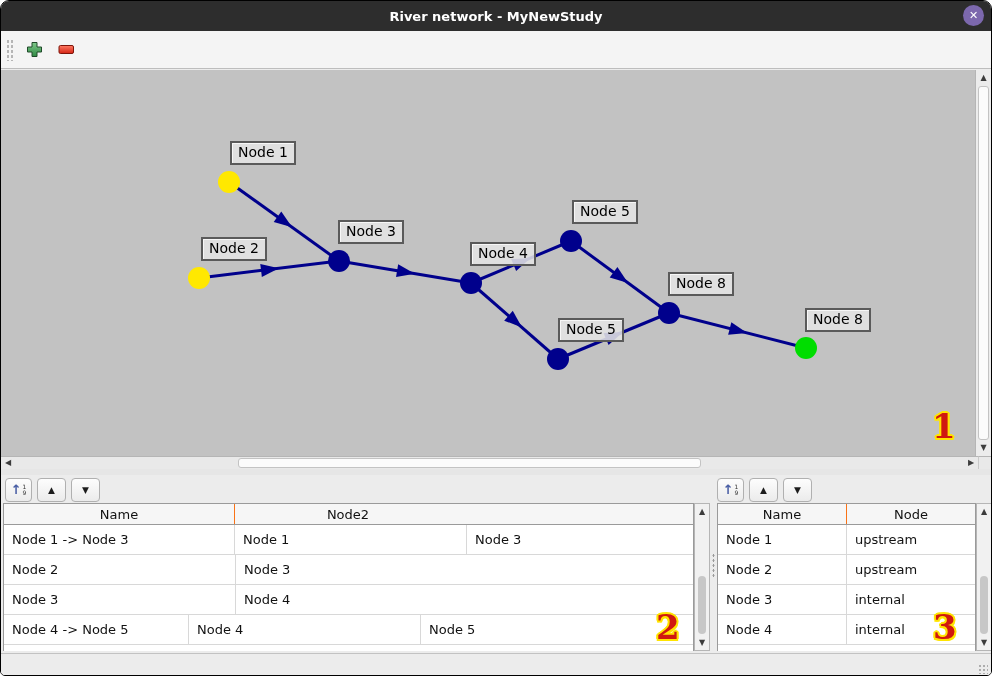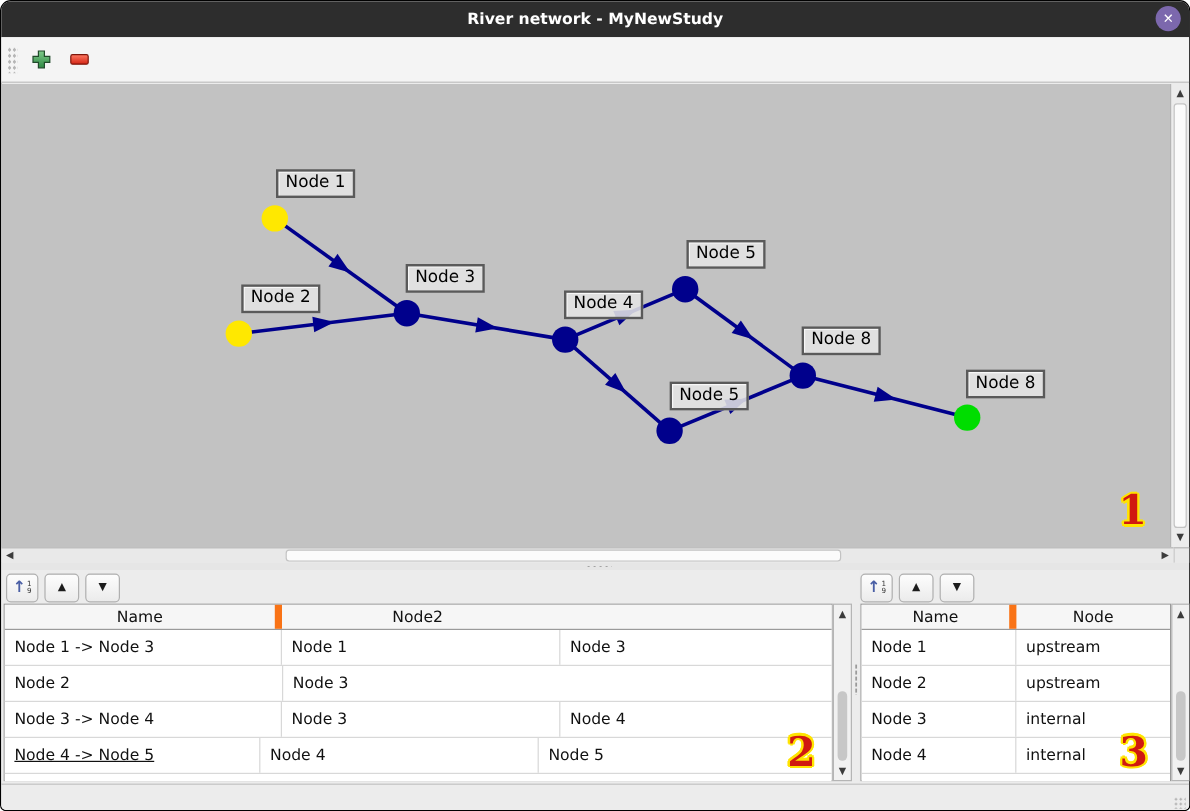--- a/index.html
+++ b/index.html
@@ -55,21 +55,21 @@
   .mini-btn { position:absolute; top:3px; height:24px; background:linear-gradient(#fdfdfd,#ebebeb);
               border:1px solid #b0b0b0; border-radius:4px; display:flex; align-items:center;
               justify-content:center; font-size:9px; color:#1c1c1c; }
   .sort-ic { display:flex; align-items:center; gap:1px; }
   .sort-ic .arr { color:#4a5fa5; font-size:13px; font-weight:bold; line-height:12px; }
   .sort-ic .nums { display:flex; flex-direction:column; font-size:6px; line-height:6px; color:#333; }
 
   .dtable { position:absolute; top:28px; background:#fff; border:1px solid #9a9a9a; }
   .dtable .hdr { display:flex; height:21px; background:#f6f6f6; border-bottom:1px solid #9a9a9a; }
   .dtable .hdr .hcell { display:flex; align-items:center; justify-content:center; font-size:13px;
-                        border-right:6px solid #f97316; }
+                        border-right:1px solid #f97316; }
   .dtable .hdr .hcell:last-child { border-right:none; }
   .dtable .row { display:flex; height:30px; border-bottom:1px solid #d8d8d8; background:#fff; }
   .dtable .cell { display:flex; align-items:center; padding-left:8px; font-size:13px;
                   border-right:1px solid #d8d8d8; overflow:hidden; white-space:nowrap; }
   .dtable .cell:last-child { border-right:none; }
   .dtable .sliver { height:6px; background:#fff; }
 
   .tbl-scroll { position:absolute; width:16px; background:#f1f1f1; border:1px solid #b5b5b5; }
 
   
@@ -213,26 +213,25 @@
           <div class="row">
             <span class="cell" style="width: 231px;">Node 1 -&gt; Node 3</span>
             <span class="cell" style="width: 232px;">Node 1</span>
             <span class="cell" style="width: 226px;">Node 3</span>
           </div>
           <div class="row">
             <span class="cell" style="width: 232px;">Node 2</span>
             <span class="cell" style="width: 226px;">Node 3</span>
           </div>
           <div class="row">
-            <span class="cell" style="width: 231px;">Node 3 -&gt; Node 4</span>
             <span class="cell" style="width: 232px;">Node 3</span>
             <span class="cell" style="width: 226px;">Node 4</span>
           </div>
           <div class="row">
-            <span class="cell" style="width: 213px; text-decoration: underline;">Node 4 -&gt; Node 5</span>
+            <span class="cell" style="width: 185px;">Node 4 -&gt; Node 5</span>
             <span class="cell" style="width: 232px;">Node 4</span>
             <span class="cell" style="width: 226px;">Node 5</span>
           </div>
         </div>
       <div class="sliver"></div>
     </div>
     <div class="tbl-scroll" style="left:693px; top:28px; height:148px;">
       <span class="sb-arrow" style="top:2px; left:0; width:14px; height:11px;">
           <span>▲</span>
         </span>

